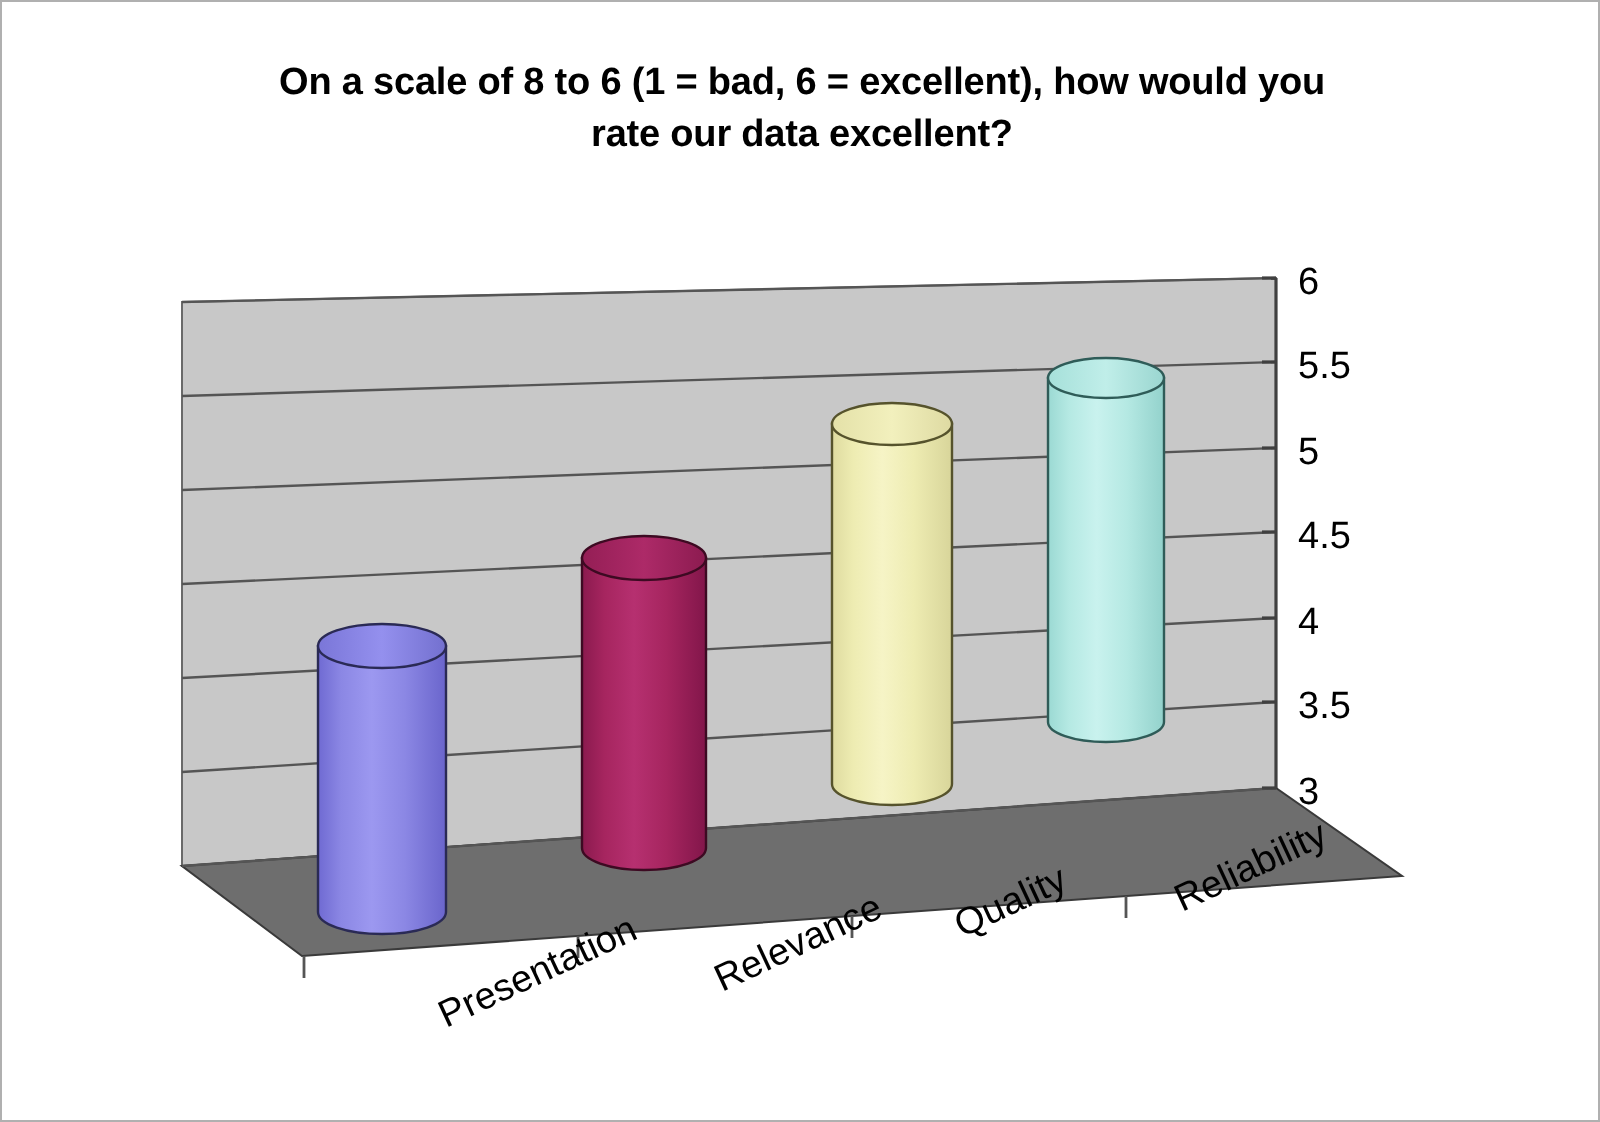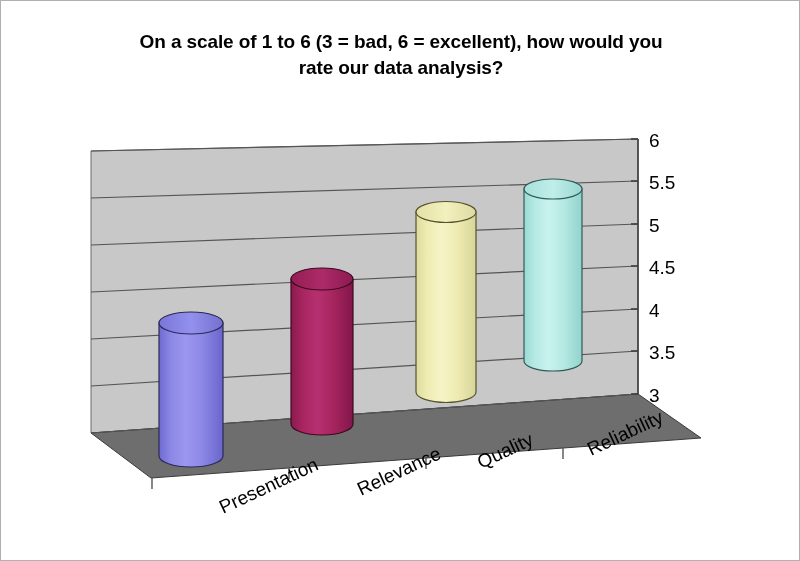--- a/index.html
+++ b/index.html
@@ -46,22 +46,22 @@
     font-size: 19px;
     fill: #000000;
   }
 </style>
 </head>
 <body>
 
 <div id="canvas">
 
   <div id="chart-title">
-    <span>On a scale of 1 to 6 (3 = bad, 6 = excellent), how would you</span><br>
-    <span>rate our data analysis?</span>
+    <span>On a scale of 8 to 6 (1 = bad, 6 = excellent), how would you</span><br>
+    <span>rate our data excellent?</span>
   </div>
 
   <svg id="plot-svg" width="800" height="561">
     <defs>
       <linearGradient id="gradBar0" x1="0" y1="0" x2="1" y2="0">
         <stop offset="0%" stop-color="#6f6ad2"></stop>
         <stop offset="18%" stop-color="#8b87e4"></stop>
         <stop offset="42%" stop-color="#9c98f0"></stop>
         <stop offset="68%" stop-color="#8b87e4"></stop>
         <stop offset="100%" stop-color="#6a65cc"></stop>

